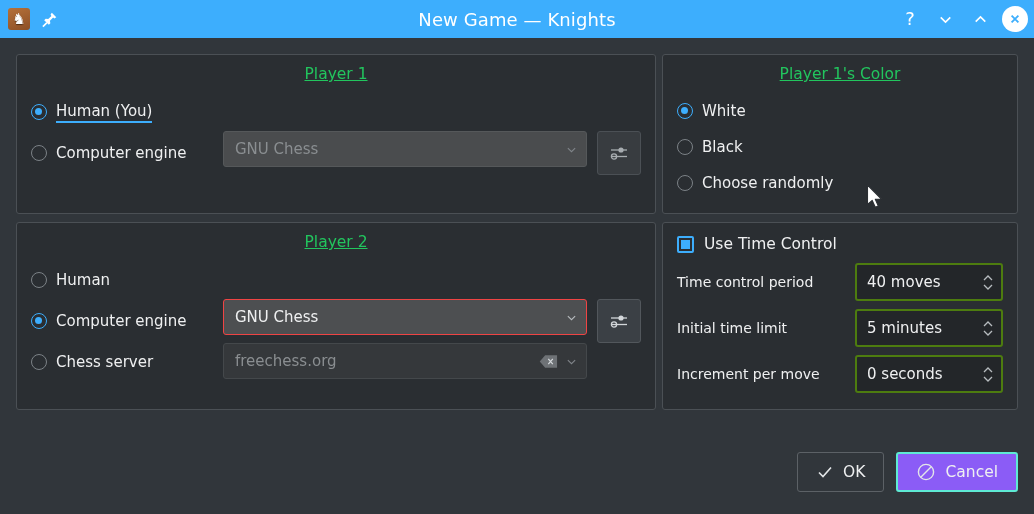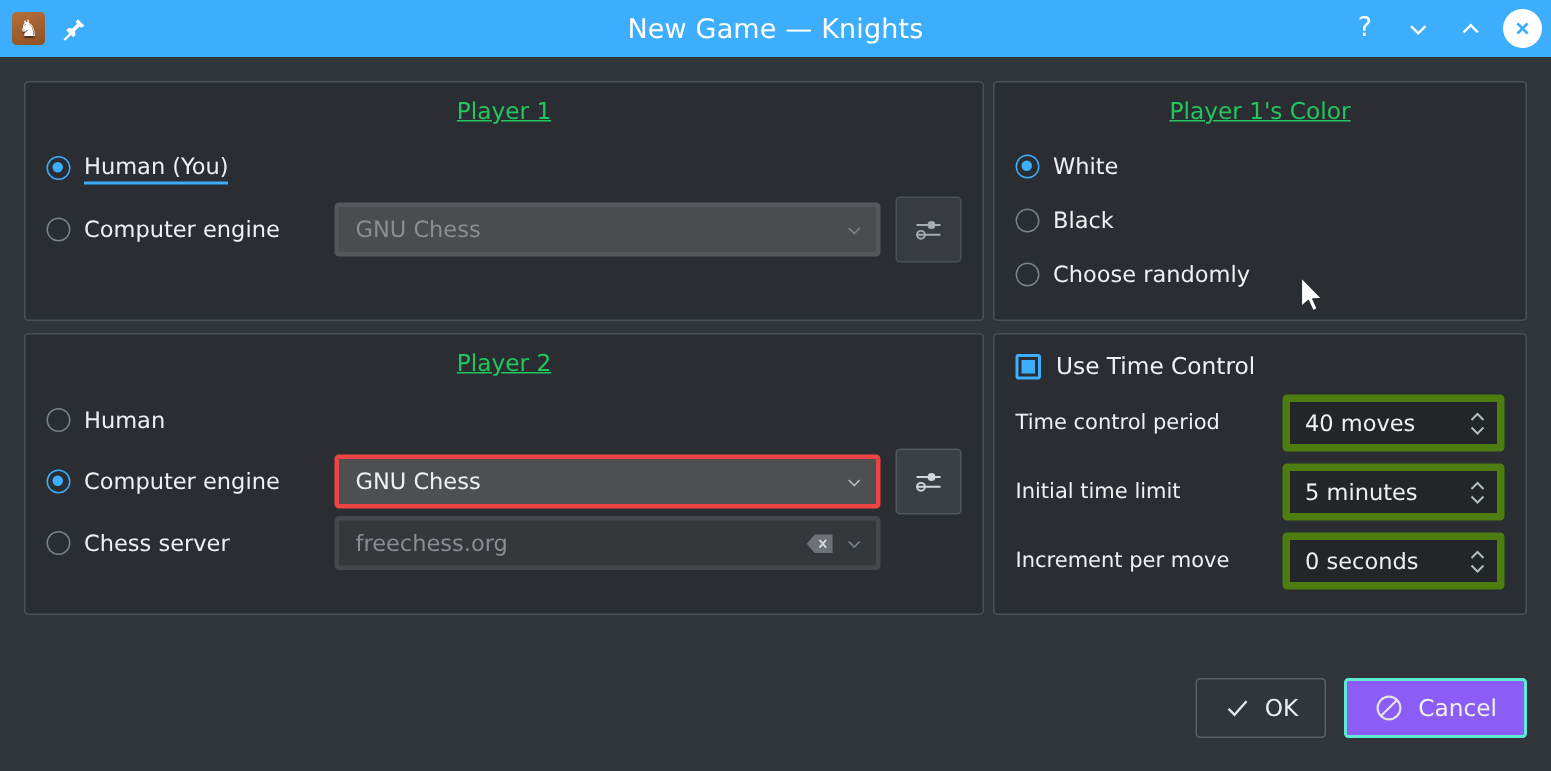--- a/index.html
+++ b/index.html
@@ -115,21 +115,20 @@
   .gb-title {
     text-align: center;
     font-size: 15.5px;
     color: #22c55e;
     margin-bottom: 10px;
     text-decoration: underline;
   }
 
   .row {
     display: flex;
-    align-items: center;
     min-height: 38px;
     gap: 0;
   }
 
   
   .radio-label {
     display: flex;
     align-items: center;
     gap: 9px;
     color: #eff0f1;
@@ -190,21 +189,21 @@
     top: 2px; left: 2px;
     right: 2px; bottom: 2px;
     background: #3daefd;
   }
 
   
   .combo {
     height: 36px;
     flex: 1;
     background: #4d4f51;
-    border: 3px solid #ef4444;
+    border: 1px solid #ef4444;
     border-radius: 3px;
     display: flex;
     align-items: center;
     padding: 0 8px 0 11px;
     font-size: 15px;
     color: #eff0f1;
   }
 
   .combo .combo-text { flex: 1; }
 
@@ -263,21 +262,21 @@
     color: #eff0f1;
     flex: 1;
     white-space: nowrap;
     padding-right: 10px;
   }
 
   .spinbox {
     width: 148px;
     height: 38px;
     background: #232629;
-    border: 5px solid #4d7c0f;
+    border: 2px solid #4d7c0f;
     border-radius: 3px;
     display: flex;
     align-items: center;
     padding: 0 6px 0 10px;
     font-size: 15px;
     color: #eff0f1;
   }
 
   .spin-val { flex: 1; }
 

